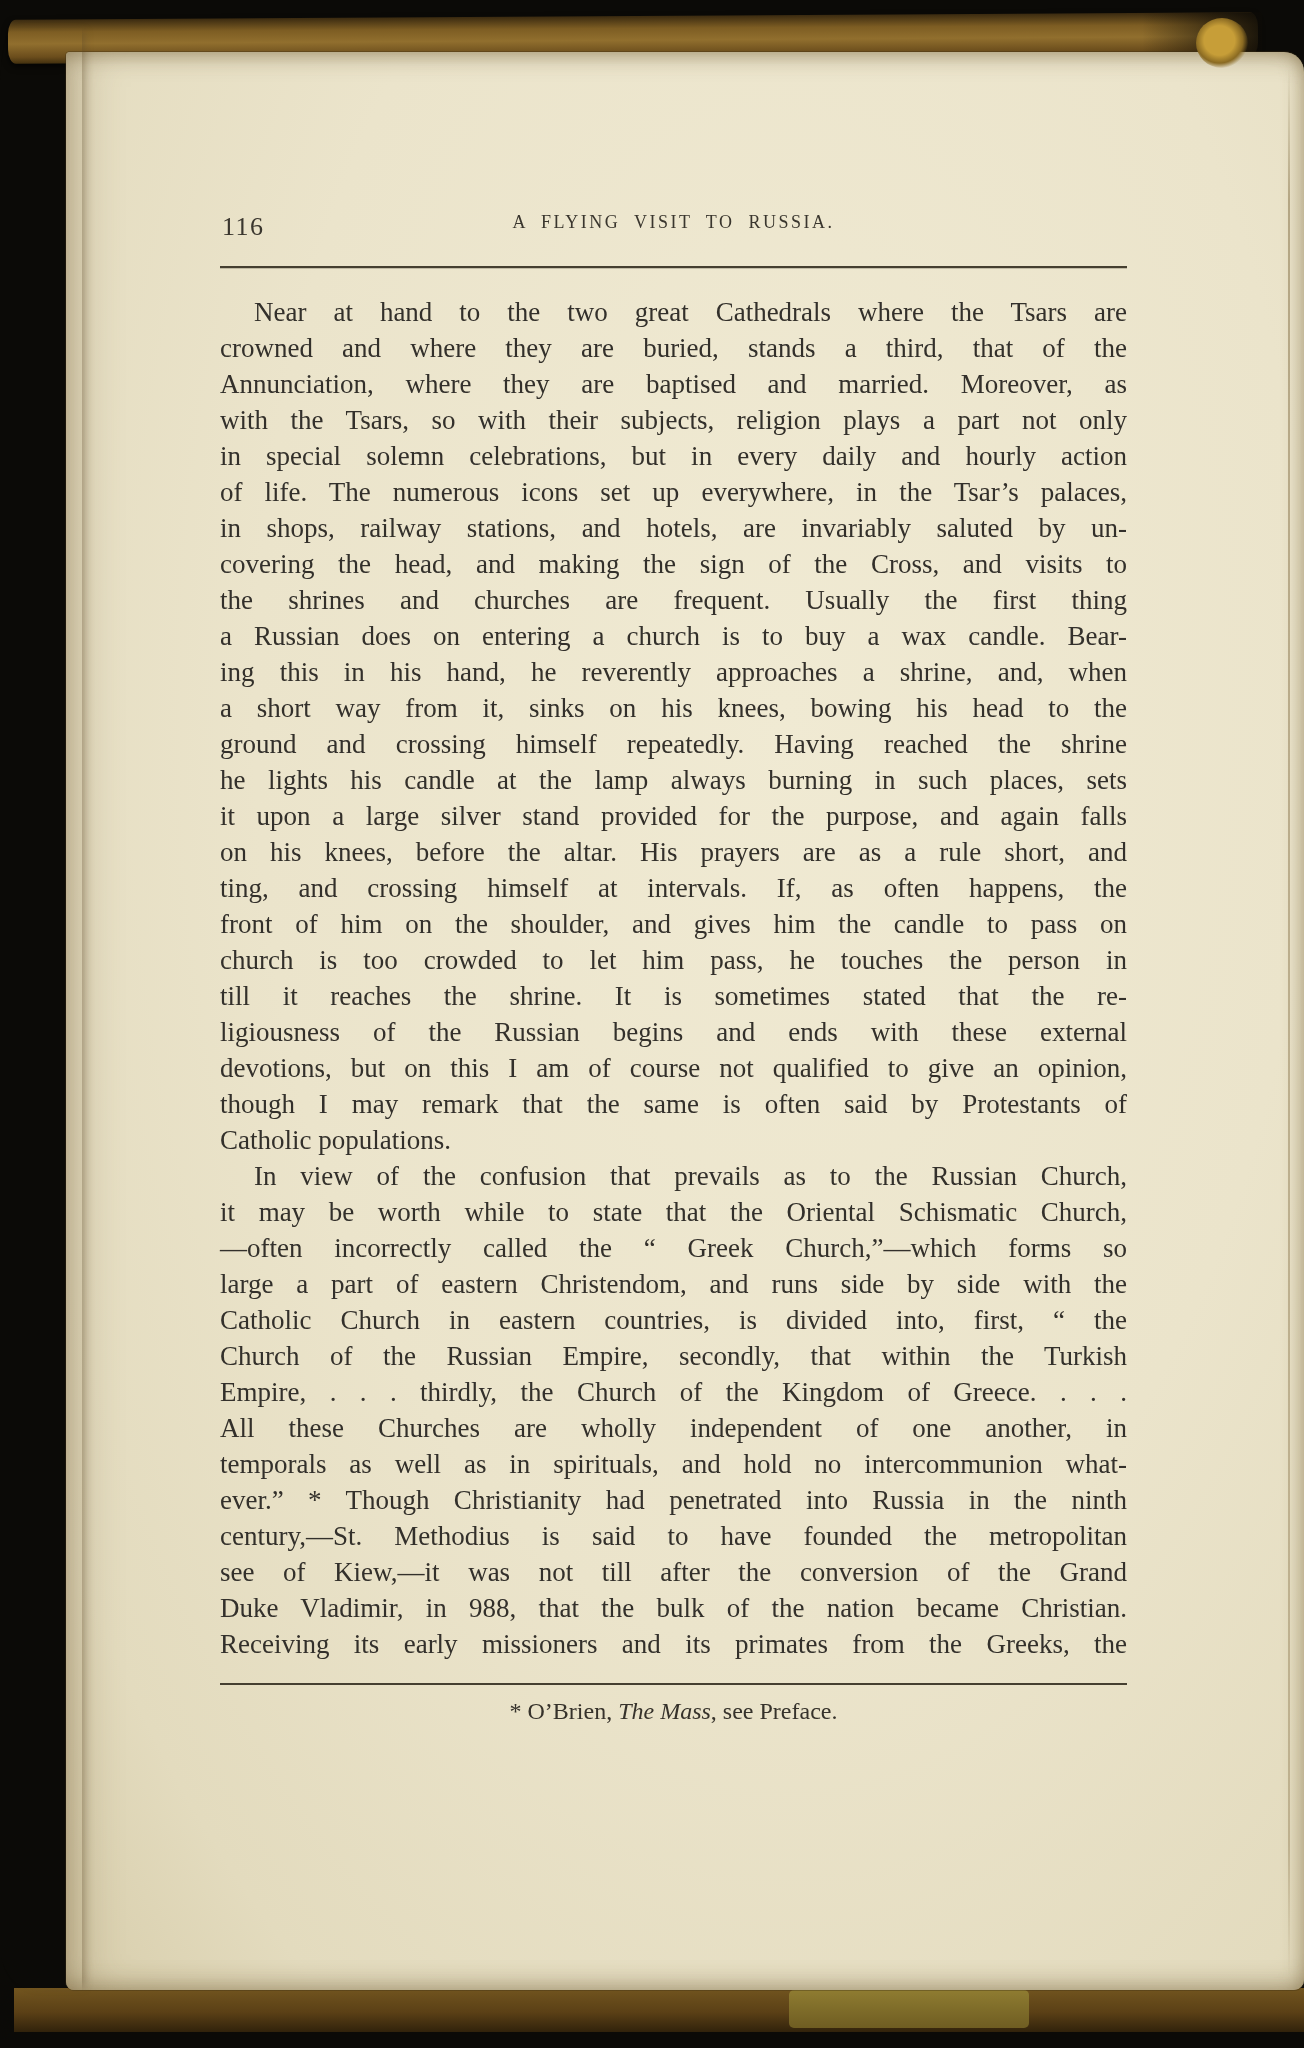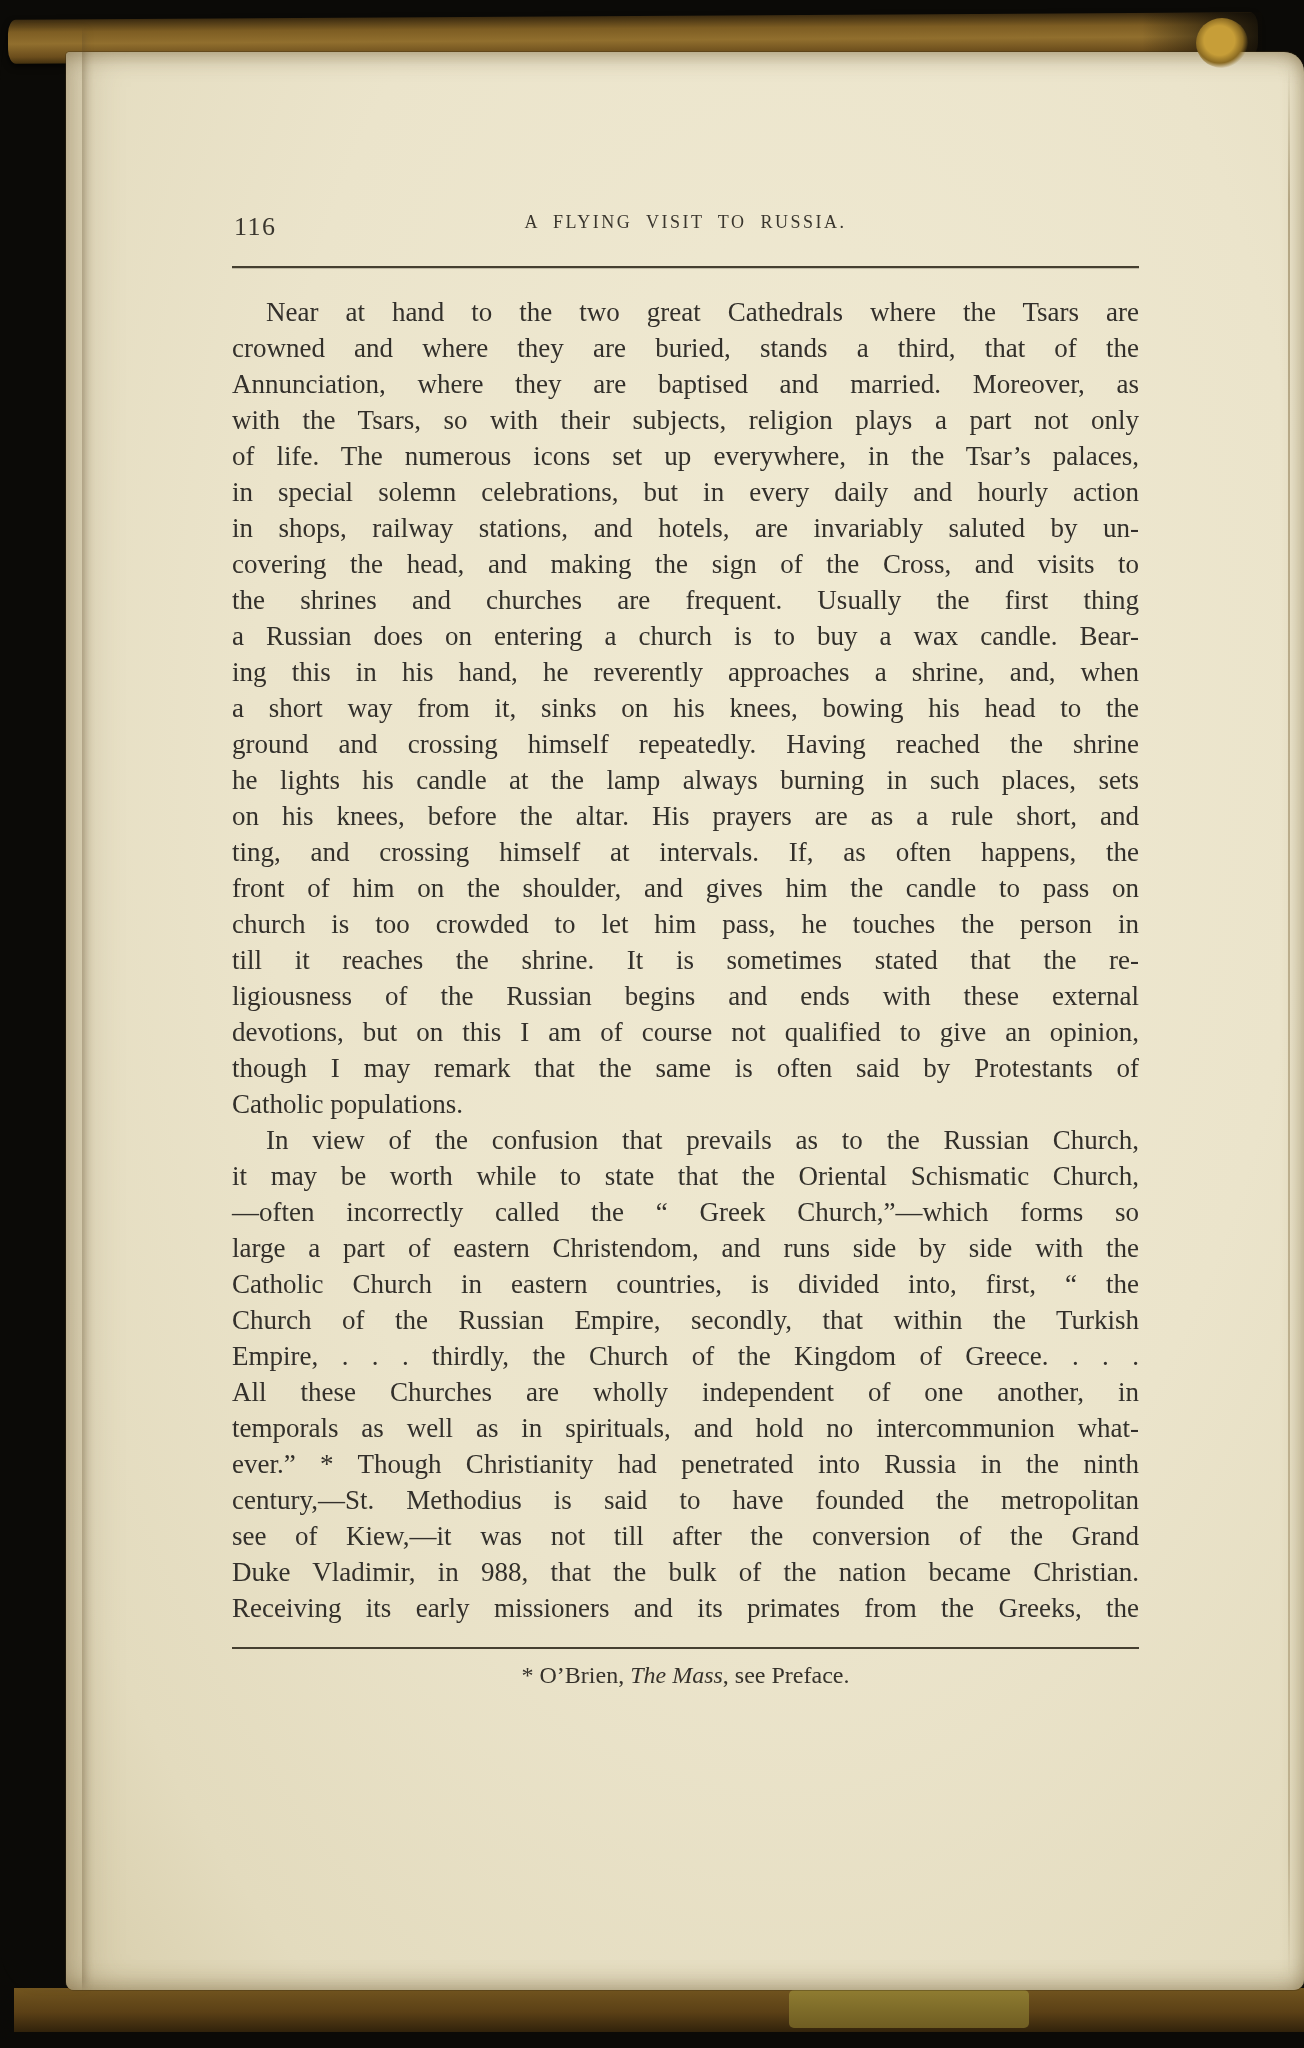--- a/index.html
+++ b/index.html
@@ -53,21 +53,21 @@
     position:absolute;left:0;top:28px;width:82px;height:1962px;z-index:4;
     background:
       linear-gradient(90deg,rgba(48,36,15,.55) 0%,rgba(48,36,15,.08) 55%,rgba(236,229,204,.95) 94%),
       repeating-linear-gradient(90deg,
         #8d7643 0 1px,#d9cca1 1px 3px,#efe6c6 3px 5px,
         #af video 0,#b09a67 5px 6px,#e6dcb8 6px 9px,#c7b484 9px 10px);
     border-radius:14px 0 0 34px / 70px 0 0 46px;
     box-shadow:6px 0 10px -4px rgba(90,70,40,.45);
   }
   
-  .content{position:absolute;left:166px;top:158px;width:907px;color:#34302a;}
+  .content{position:absolute;left:154px;top:158px;width:907px;color:#34302a;}
   .pagehead{position:relative;height:34px;}
   .page-number{
     position:absolute;left:2px;top:2px;
     font-size:26px;letter-spacing:1.5px;color:#3a362e;
   }
   .running-title{
     text-align:center;font-size:18px;letter-spacing:2.5px;word-spacing:7px;
     color:#3a362e;padding-top:2px;
   }
   .head-rule{margin-top:22px;height:2px;background:#453f30;box-shadow:0 1px 0 rgba(69,63,48,.25);}
@@ -93,30 +93,31 @@
       <div class="page-number">116</div>
       <div class="running-title">A FLYING VISIT TO RUSSIA.</div>
     </div>
     <div class="head-rule"></div>
 
     <div class="bodytext">
       <div class="line ind">Near at hand to the two great Cathedrals where the Tsars are</div>
       <div class="line">crowned and where they are buried, stands a third, that of the</div>
       <div class="line">Annunciation, where they are baptised and married. Moreover, as</div>
       <div class="line">with the Tsars, so with their subjects, religion plays a part not only</div>
+      <div class="line">in special solemn celebrations, but in every daily and hourly action</div>
       <div class="line">of life. The numerous icons set up everywhere, in the Tsar’s palaces,</div>
-      <div class="line">in special solemn celebrations, but in every daily and hourly action</div>
       <div class="line">in shops, railway stations, and hotels, are invariably saluted by un-</div>
       <div class="line">covering the head, and making the sign of the Cross, and visits to</div>
       <div class="line">the shrines and churches are frequent. Usually the first thing</div>
       <div class="line">a Russian does on entering a church is to buy a wax candle. Bear-</div>
       <div class="line">ing this in his hand, he reverently approaches a shrine, and, when</div>
       <div class="line">a short way from it, sinks on his knees, bowing his head to the</div>
       <div class="line">ground and crossing himself repeatedly. Having reached the shrine</div>
       <div class="line">he lights his candle at the lamp always burning in such places, sets</div>
+      <div class="line">it upon a large silver stand provided for the purpose, and again falls</div>
       <div class="line">on his knees, before the altar. His prayers are as a rule short, and</div>
       <div class="line">ting, and crossing himself at intervals. If, as often happens, the</div>
       <div class="line">front of him on the shoulder, and gives him the candle to pass on</div>
       <div class="line">church is too crowded to let him pass, he touches the person in</div>
       <div class="line">till it reaches the shrine. It is sometimes stated that the re-</div>
       <div class="line">ligiousness of the Russian begins and ends with these external</div>
       <div class="line">devotions, but on this I am of course not qualified to give an opinion,</div>
       <div class="line">though I may remark that the same is often said by Protestants of</div>
       <div class="line noj">Catholic populations.</div>
       <div class="line ind">In view of the confusion that prevails as to the Russian Church,</div>

